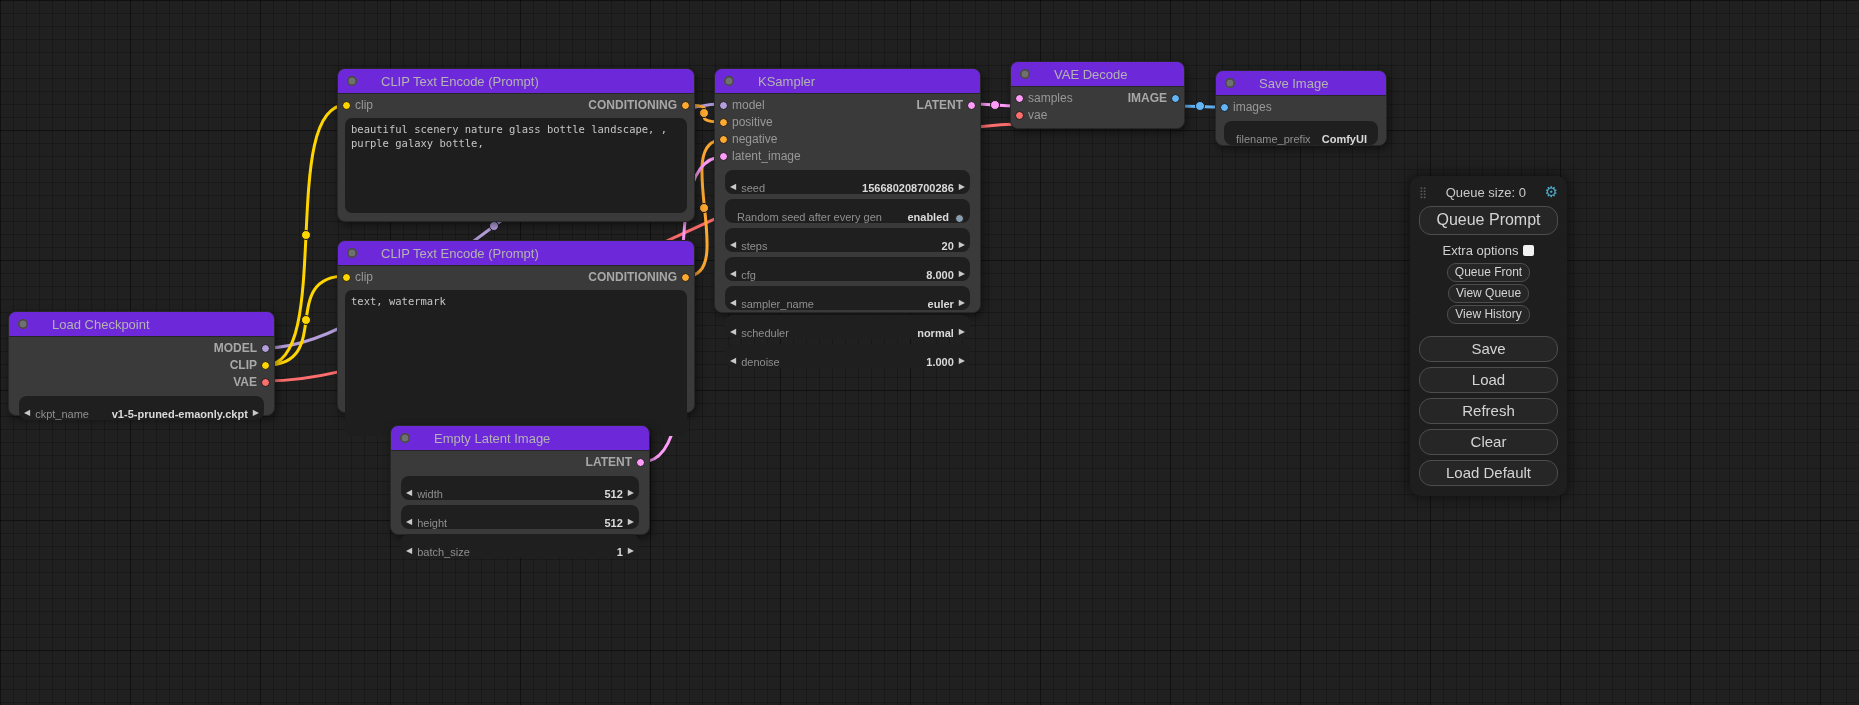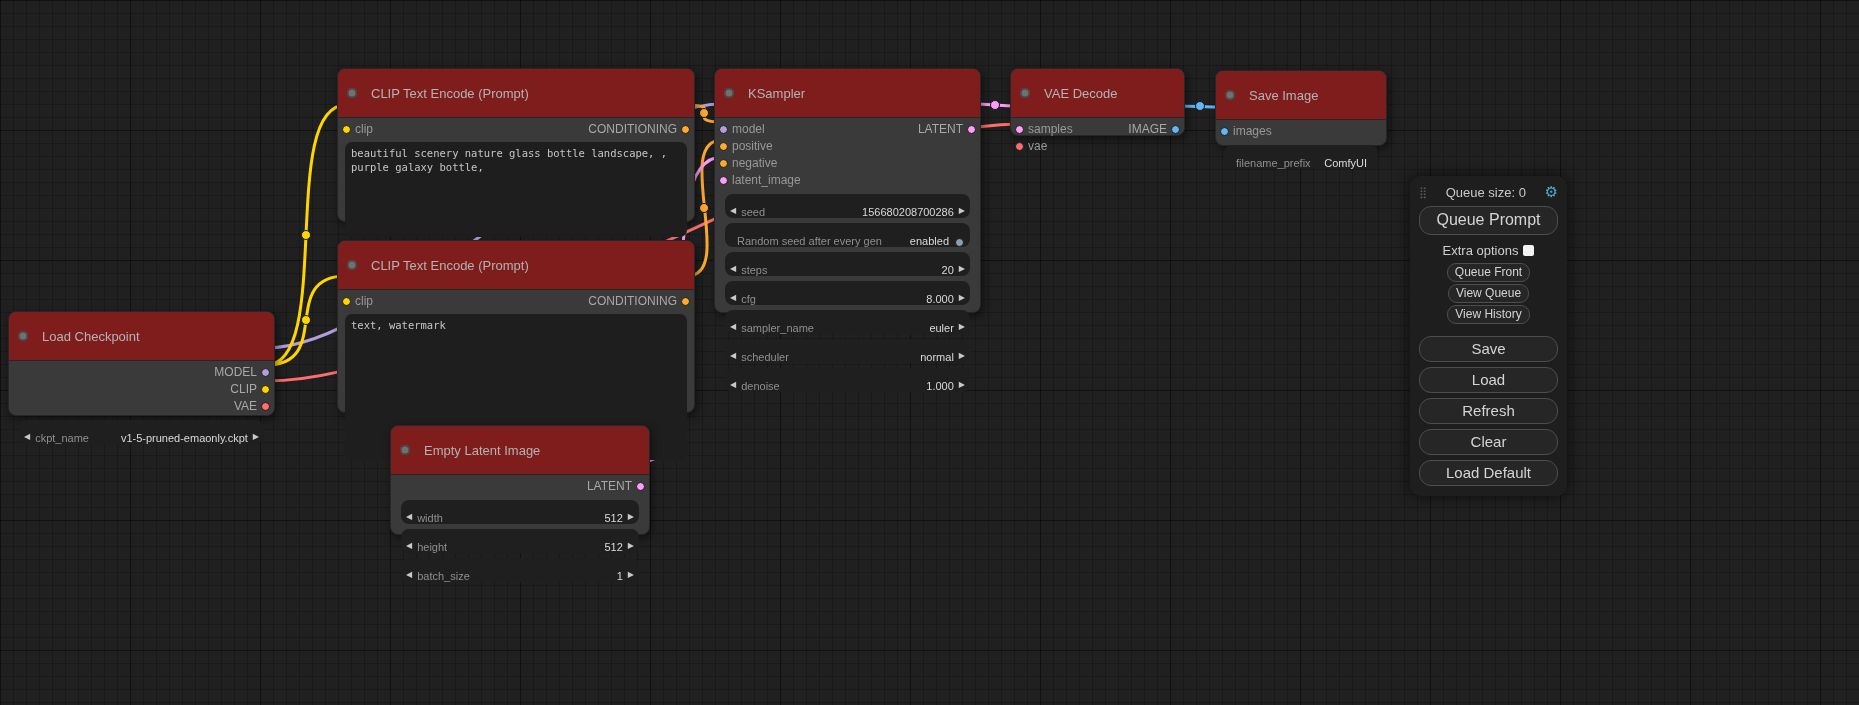--- a/index.html
+++ b/index.html
@@ -18,41 +18,41 @@
   .wire{fill:none;stroke-width:3;stroke-linecap:round;}
   .wire-model{stroke:var(--c-model);} .wire-clip{stroke:var(--c-clip);}
   .wire-vae{stroke:var(--c-vae);} .wire-conditioning{stroke:var(--c-conditioning);}
   .wire-latent{stroke:var(--c-latent);} .wire-image{stroke:var(--c-image);}
   .linkdot{stroke:#191919;stroke-width:1;}
   .ld-model{fill:var(--c-model);} .ld-clip{fill:var(--c-clip);} .ld-conditioning{fill:var(--c-conditioning);}
   .ld-latent{fill:var(--c-latent);} .ld-image{fill:var(--c-image);}
 
   .node{position:absolute;z-index:2;background:#3a3a3a;border:1px solid #272727;
     border-radius:8px;box-shadow:2px 3px 9px rgba(0,0,0,0.5);box-sizing:border-box;}
-  .node-header{height:24px;background:#7f1d1d;border-radius:7px 7px 0 0;display:flex;
-    align-items:center;padding:12px 9px;gap:14px;border-bottom:1px solid #262626;}
+  .node-header{height:24px;background:#6d28d9;border-radius:7px 7px 0 0;display:flex;
+    align-items:center;padding:0 9px;gap:24px;border-bottom:1px solid #262626;}
   .collapse-dot{width:10px;height:10px;border-radius:50%;background:#707070;flex:none;
     box-shadow:inset 0 0 0 1.5px #454545;}
   .node-title{font-size:13px;color:#b3b3b3;white-space:nowrap;overflow:hidden;}
   .slots{padding-top:3px;}
   .slot-row{position:relative;height:17px;line-height:17px;font-size:12px;}
   .dot{position:absolute;width:9px;height:9px;border-radius:50%;top:4px;
     border:1px solid #191919;box-sizing:border-box;}
   .dot.in{left:4px;} .dot.out{right:4px;}
   .dot-model{background:var(--c-model);} .dot-clip{background:var(--c-clip);}
   .dot-vae{background:var(--c-vae);} .dot-conditioning{background:var(--c-conditioning);}
   .dot-latent{background:var(--c-latent);} .dot-image{background:var(--c-image);}
   .in-label{position:absolute;left:17px;color:#989898;}
-  .out-label{position:absolute;right:17px;color:#a8a8a8;}
+  .out-label{position:absolute;right:17px;color:#a8a8a8;font-weight:bold;}
 
   .widget{display:flex;align-items:flex-end;height:24px;background:#1f1f1f;border-radius:8px;
     margin:5px 10px 0;padding:0 5px;font-size:11px;white-space:nowrap;overflow:hidden;}
   .w-arrow{color:#c9c9c9;font-size:8px;line-height:15px;flex:none;}
   .w-label{color:#8f8f8f;margin-left:5px;}
-  .w-value{color:#dadada;margin-left:auto;margin-right:5px;}
+  .w-value{color:#dadada;margin-left:auto;margin-right:5px;font-weight:bold;}
   .widget.no-arrows .w-label{margin-left:7px;}
   .widget.no-arrows .w-value{margin-right:6px;}
   .toggle-ind{width:9px;height:9px;border-radius:50%;background:var(--c-toggle_on);
     flex:none;margin-right:1px;border:1px solid #191919;box-sizing:border-box;}
 
   .prompt-area{margin:4px 7px 0;background:#1e1e1e;border-radius:7px;padding:4px 6px;
     font-family:"DejaVu Sans Mono",monospace;font-size:10.5px;line-height:1.35;color:#c6c6c6;
     white-space:pre-wrap;overflow:hidden;box-sizing:border-box;}
   .p1{height:95px;} .p2{height:146px;}
 
@@ -217,21 +217,21 @@
     <span class="w-arrow">▶</span>
   </div>
   <div class="widget">
     <span class="w-arrow">◀</span>
     <span class="w-label">denoise</span>
     <span class="w-value">1.000</span>
     <span class="w-arrow">▶</span>
   </div>
 </div>
 
-<div class="node" style="left:1010px;top:68px;width:175px;height:68px">
+<div class="node" style="left:1010px;top:61px;width:175px;height:68px">
   <div class="node-header">
     <span class="collapse-dot"></span>
     <span class="node-title">VAE Decode</span>
   </div>
   <div class="slots">
     <div class="slot-row">
       <span class="dot in dot-latent"></span>
       <span class="in-label">samples</span>
       <span class="out-label">IMAGE</span>
       <span class="dot out dot-image"></span>

